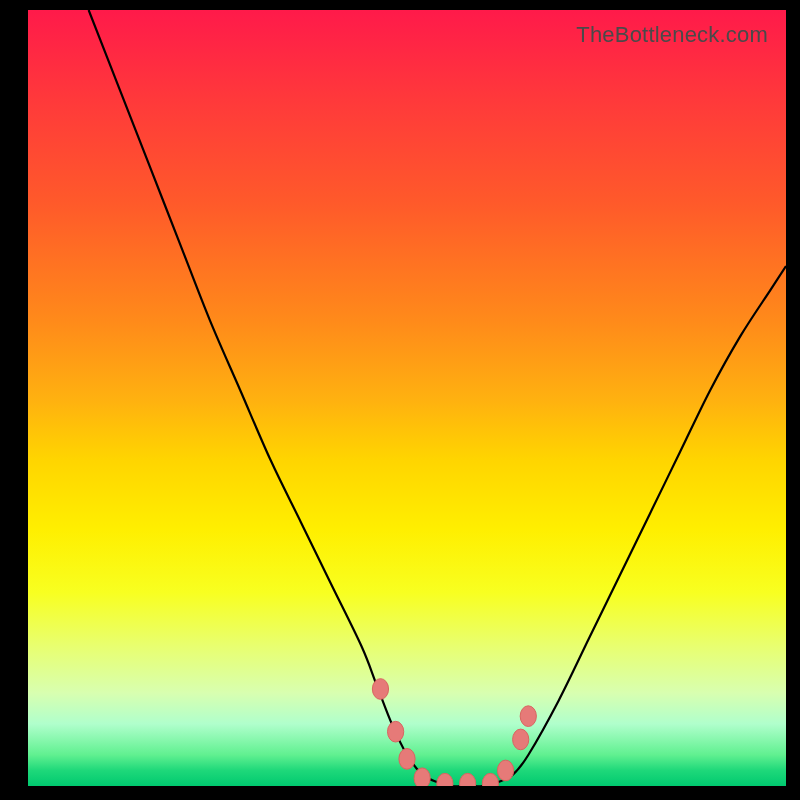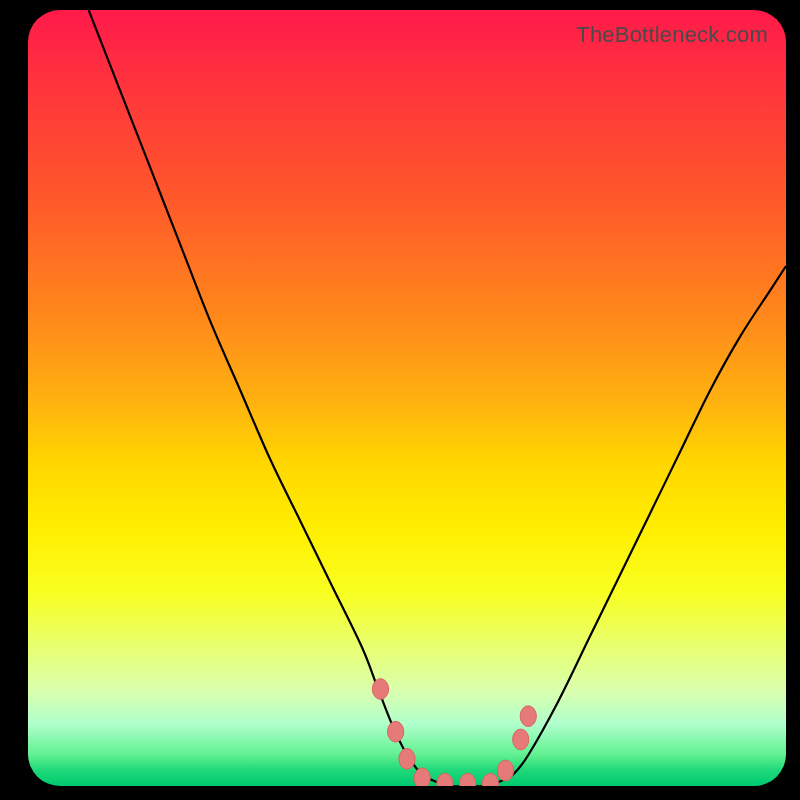--- a/index.html
+++ b/index.html
@@ -20,21 +20,20 @@
       #ffd500 58%,
       #ffef00 67%,
       #f8ff20 75%,
       #e8ff70 82%,
       #d8ffb0 88%,
       #b0ffcc 92%,
       #60f090 96%,
       #1ed87a 98%,
       #00c96f 100%
     );
-    border-radius: 32px;
   }
   .watermark {
     position: absolute;
     top: 12px;
     right: 18px;
     color: #4a4a4a;
     font-size: 22px;
     font-weight: 500;
     letter-spacing: 0.2px;
     z-index: 5;

